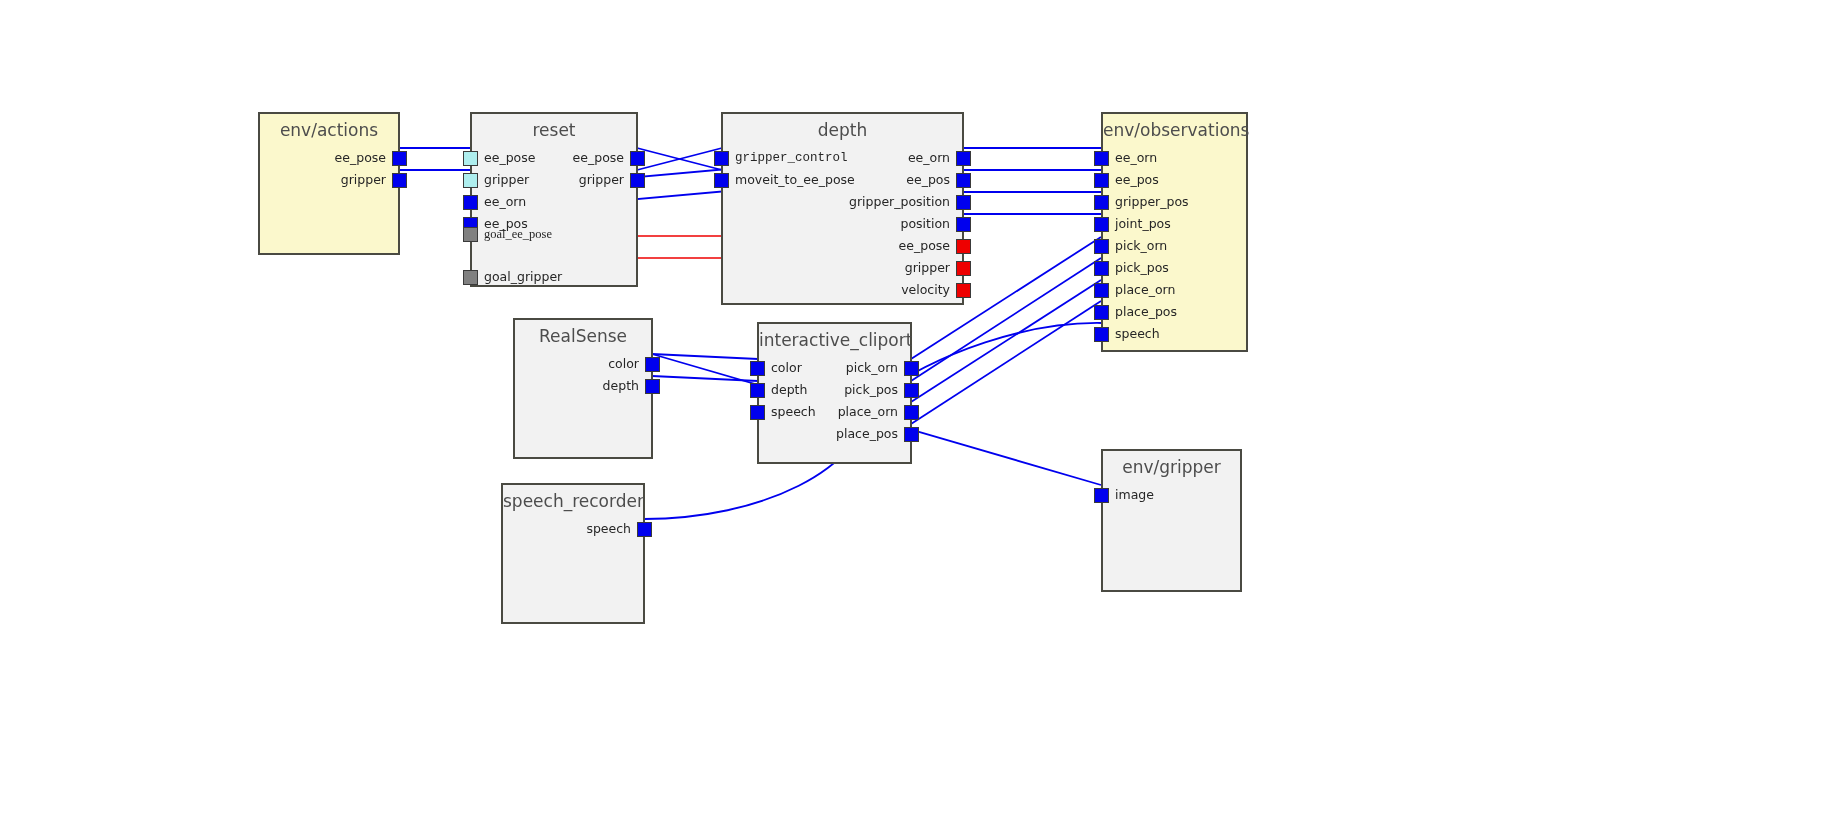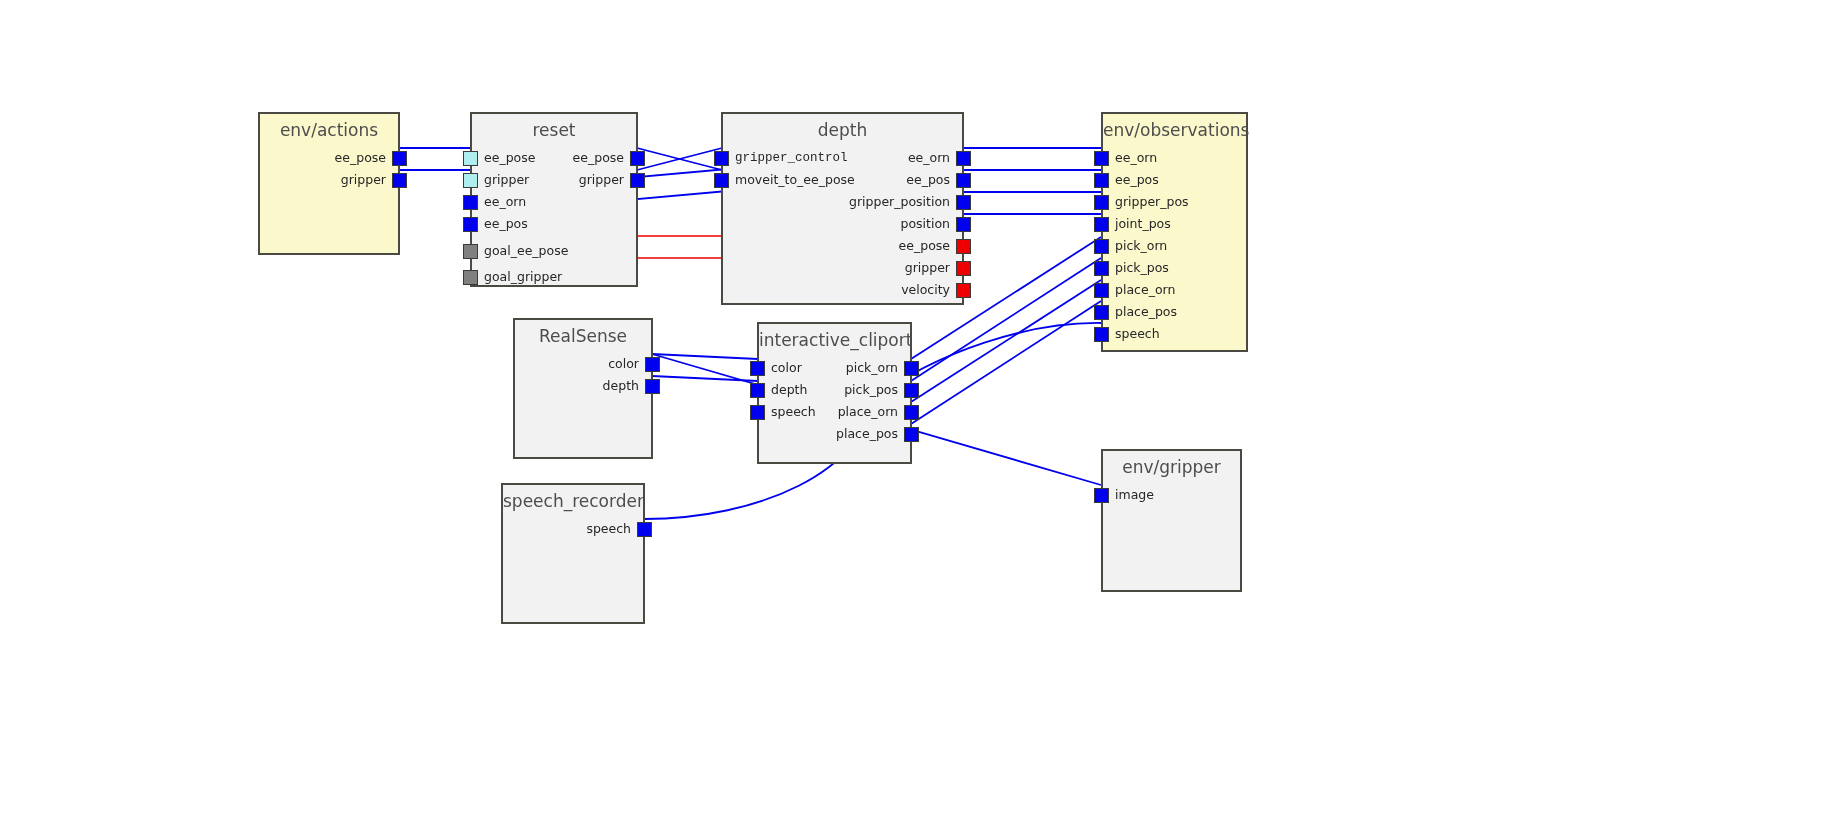--- a/index.html
+++ b/index.html
@@ -75,21 +75,21 @@
           <span class="plabel">gripper</span>
         </div>
         <div class="port port-in" style="top: 80px;">
           <span class="sq blue"></span>
           <span class="plabel">ee_orn</span>
         </div>
         <div class="port port-in" style="top: 102px;">
           <span class="sq blue"></span>
           <span class="plabel">ee_pos</span>
         </div>
-        <div class="port port-in" style="top: 129px;">
+        <div class="port port-in" style="top: 112px; font-family: Liberation Serif, serif;">
           <span class="sq gray"></span>
           <span class="plabel">goal_ee_pose</span>
         </div>
         <div class="port port-in" style="top: 155px;">
           <span class="sq gray"></span>
           <span class="plabel">goal_gripper</span>
         </div>
         <div class="port port-out" style="top: 36px;">
           <span class="sq blue"></span>
           <span class="plabel">ee_pose</span>

